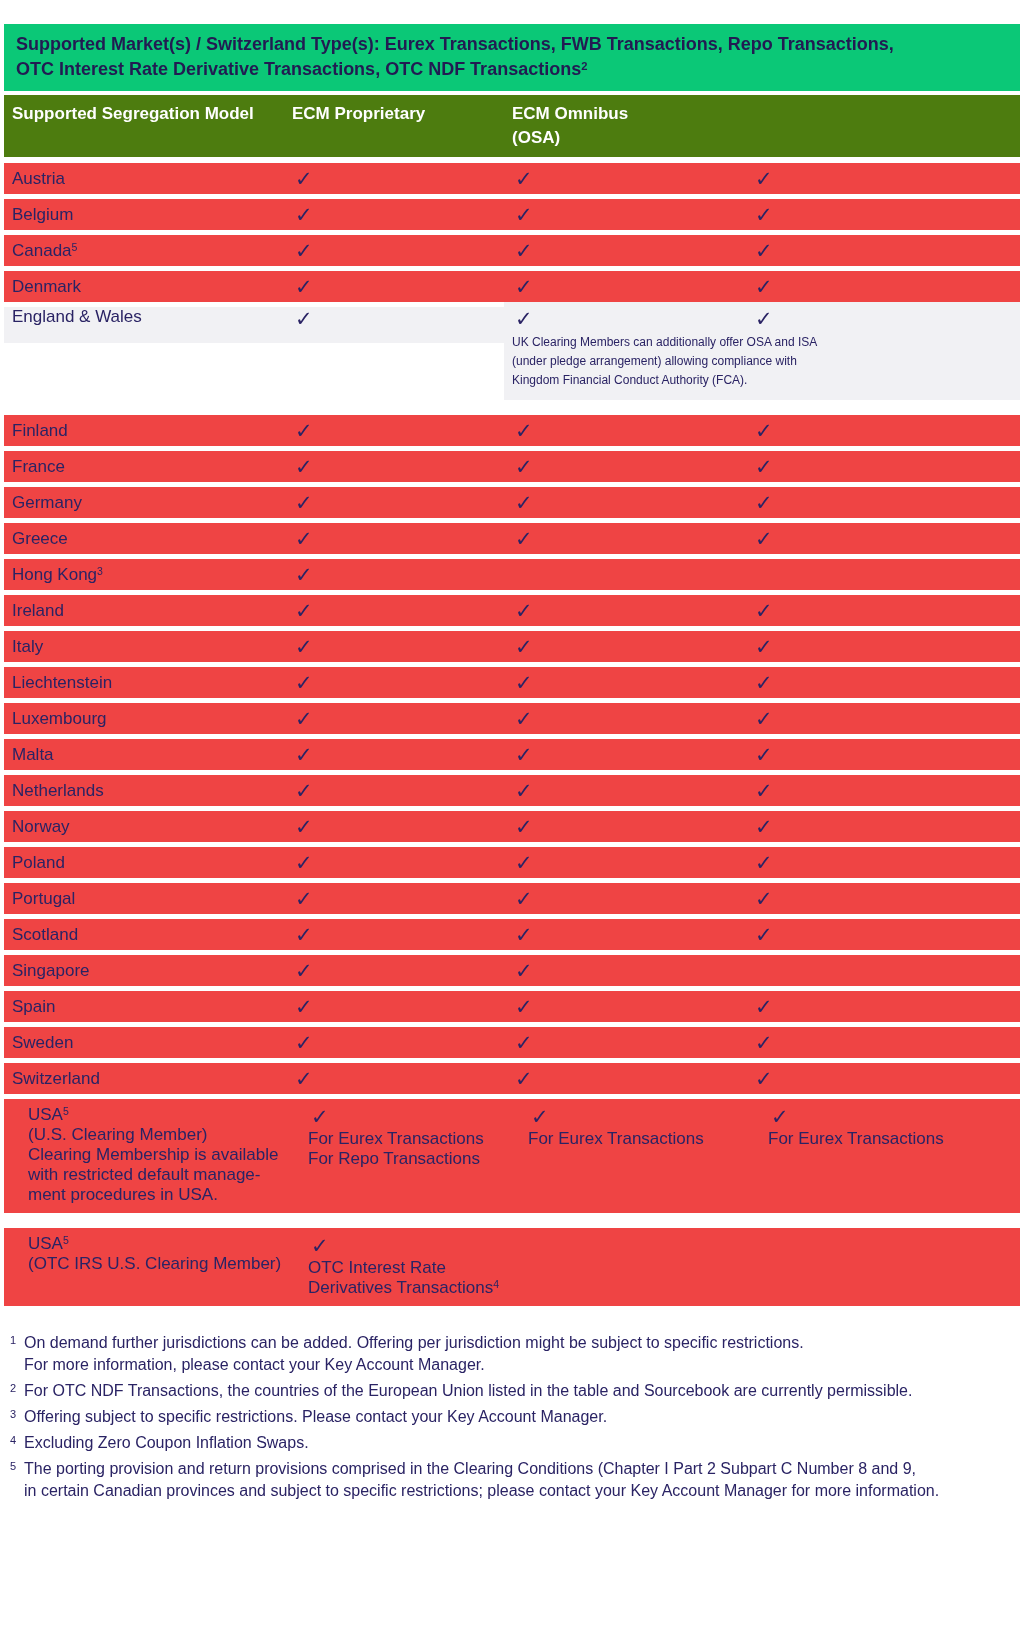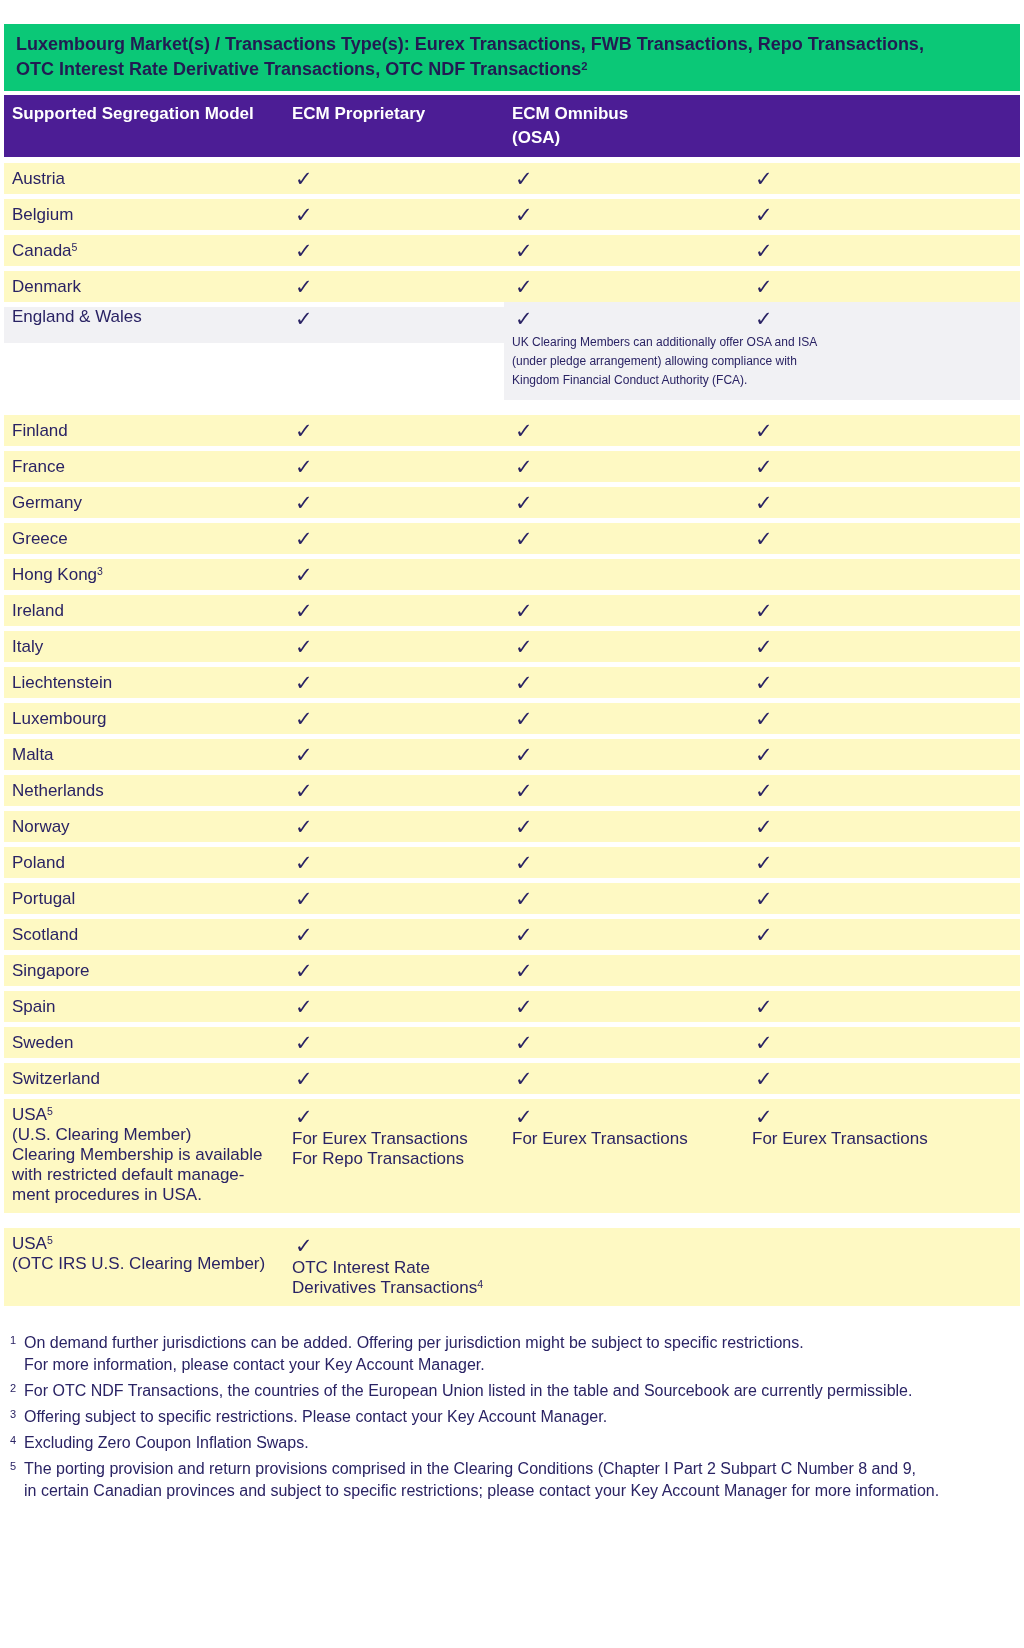--- a/index.html
+++ b/index.html
@@ -21,30 +21,30 @@
 
   
   .banner {
     background:#0bc877; color:#221b52;
     padding:8px 12px 9px 12px; margin-bottom:4px;
   }
   .banner-line { font-size:18px; font-weight:bold; line-height:25px; }
 
   
   .col-header {
-    background:#4c1d95; color:#ffffff;
+    background:#4d7c0f; color:#ffffff;
     display:grid; grid-template-columns:280px 220px 240px 1fr;
     padding:7px 0 7px 0; margin-bottom:6px;
   }
   .hcell { padding-left:8px; font-size:17px; font-weight:bold; line-height:24px; }
 
   
   .row {
     display:grid; grid-template-columns:280px 220px 240px 1fr;
-    background:#fef9c3; margin-bottom:5px;
+    background:#ef4444; margin-bottom:5px;
     align-items:center; min-height:31px;
   }
   .cell { padding-left:8px; font-size:17px; line-height:20px; }
   .country { white-space:nowrap; }
   .check {
     display:block; font-family:"DejaVu Sans",sans-serif;
     font-size:21px; line-height:24px; font-weight:bold;
     color:#2a2364; margin-left:3px;
   }
   .cellline { font-size:17px; line-height:20px; }
@@ -62,41 +62,41 @@
   }
   .row--tall > * { position:relative; z-index:1; }
   .row--tall .cell { }
   .note {
     grid-column:3 / 5; padding:2px 8px 10px 8px;
     font-size:12px; line-height:19px;
   }
 
   
   .row--multi { align-items:start; padding:6px 0 8px 0; margin-bottom:15px; }
-  .row--multi .cell { padding-top:0; }
+  .row--multi .cell { padding-top:0;margin-left:16px; }
 
   .sup { font-size:62%; position:relative; top:-0.45em; line-height:0; }
 
   
   .footnotes { margin-top:26px; padding-left:4px; }
   .footnote { position:relative; padding-left:16px; margin-bottom:4px; }
   .fn-marker {
     position:absolute; left:2px; top:1px;
     font-size:11px; line-height:14px;
   }
   .fn-line { font-size:16px; line-height:22px; }
 </style>
 </head>
 <body>
 
 <div class="page">
 
 
   <div class="banner">
-    <div class="banner-line">Luxembourg Market(s) / Transactions Type(s): Eurex Transactions, FWB Transactions, Repo Transactions,</div>
+    <div class="banner-line">Supported Market(s) / Switzerland Type(s): Eurex Transactions, FWB Transactions, Repo Transactions,</div>
     <div class="banner-line"><span>OTC Interest Rate Derivative Transactions, OTC NDF Transactions</span><span class="sup">2</span></div>
   </div>
 
   <div class="col-header">
     <div class="hcell">
       <div>Supported Segregation Model</div>
     </div>
     <div class="hcell">
       <div>ECM Proprietary</div>
     </div>

